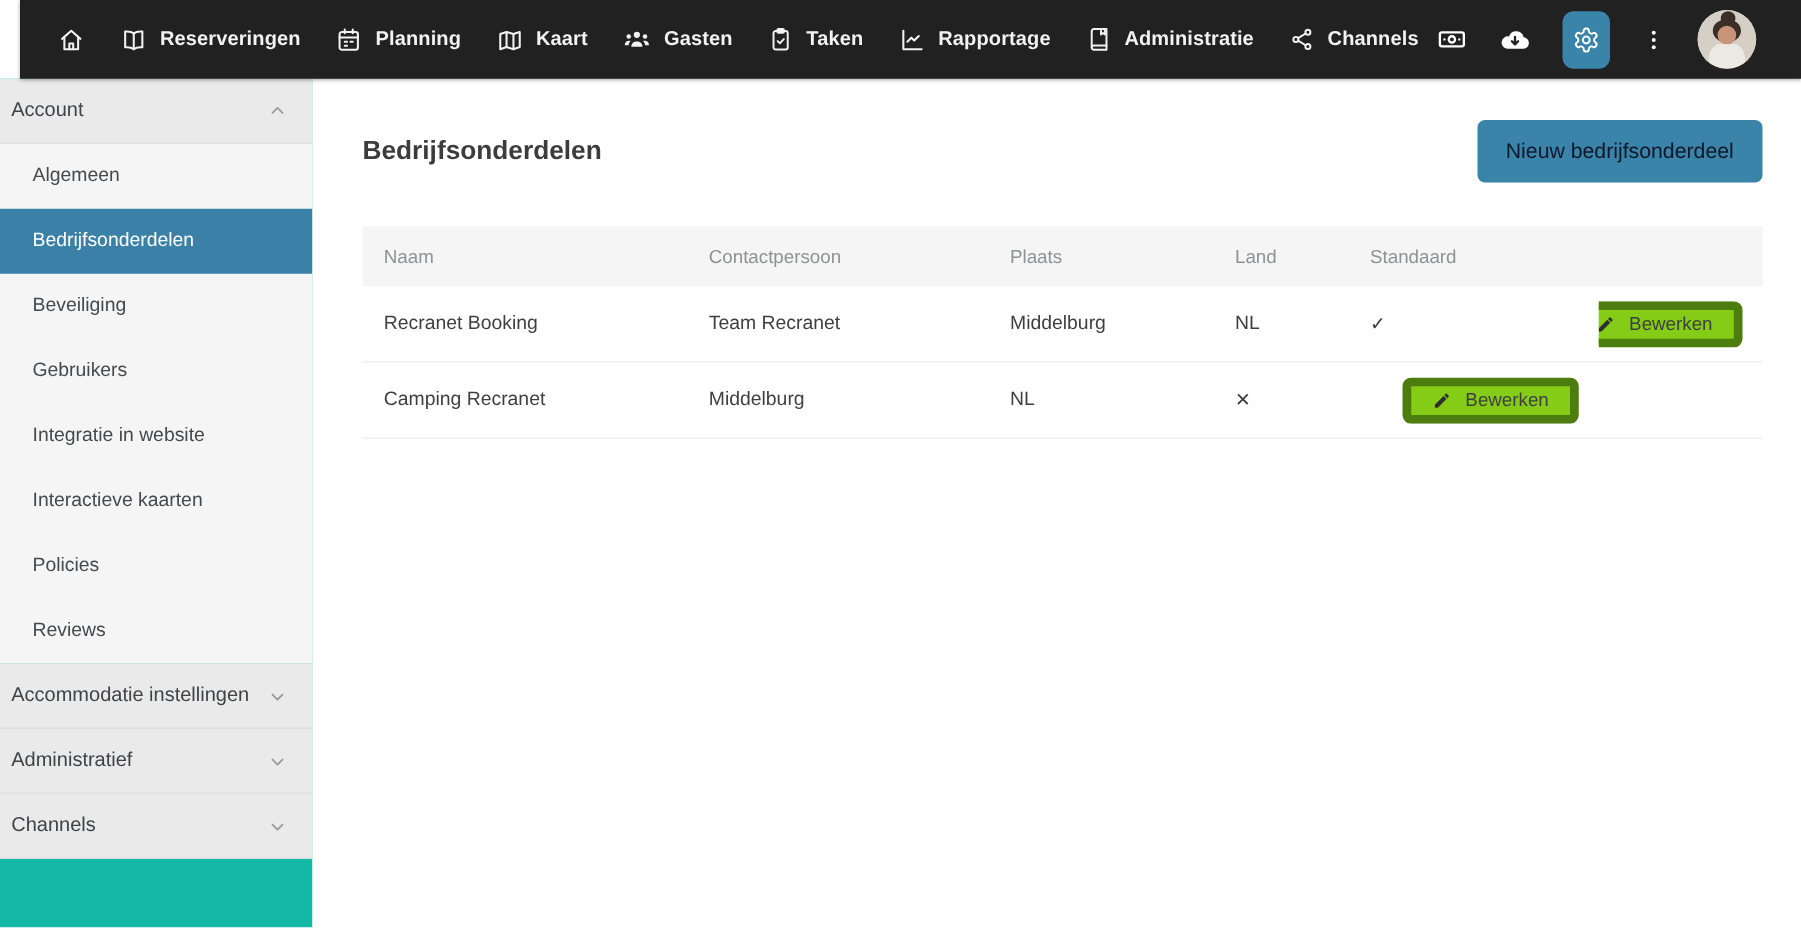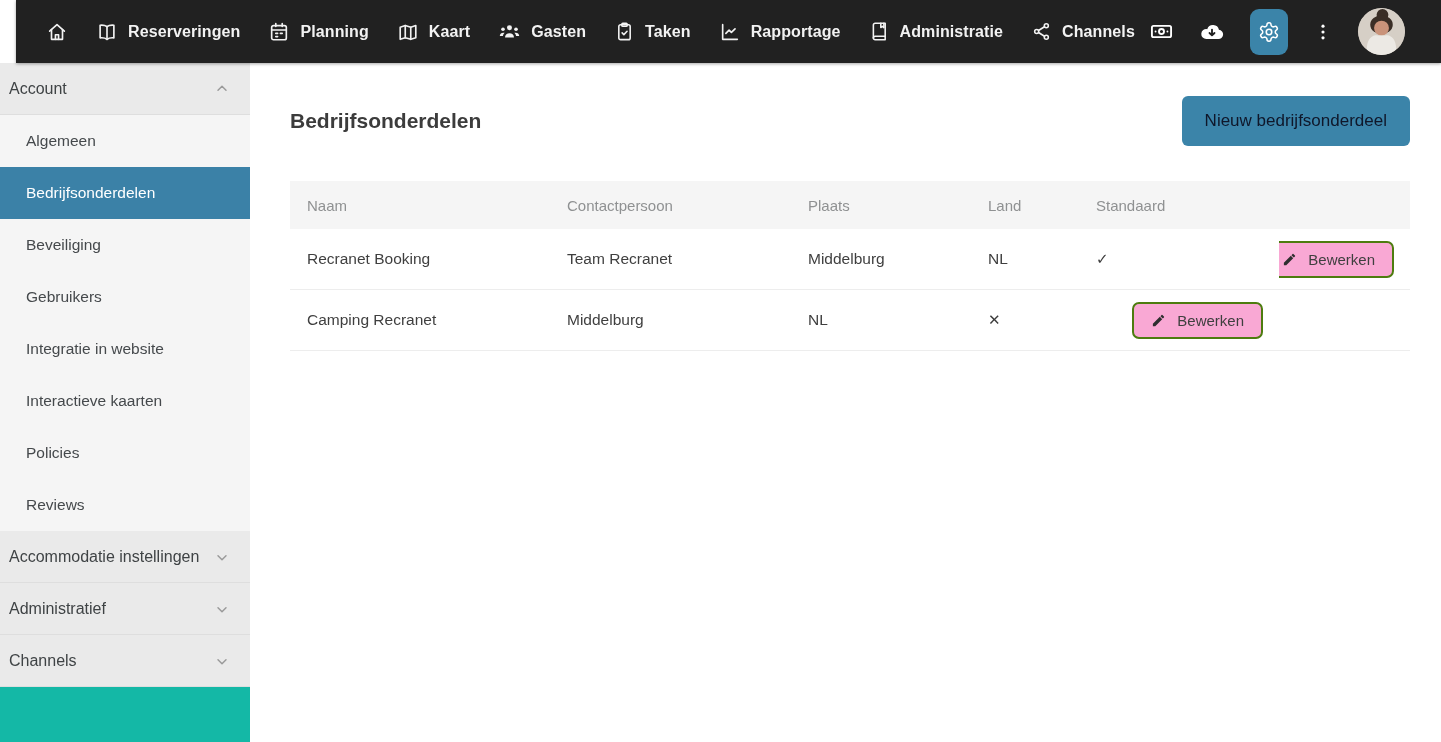--- a/index.html
+++ b/index.html
@@ -44,22 +44,22 @@
                  font-family:inherit; }
 
   .table { margin-top:35px; }
   .thead, .trow { display:grid; grid-template-columns:260px 241px 180px 108px 200px 1fr;
                   align-items:center; }
   .thead { height:48px; background:#f5f5f5; color:#8f9192; font-size:15px; }
   .trow { height:61px; border-bottom:1px solid #ededed; font-size:15.5px; color:#3f3f3f; }
   .cell { padding-left:17px; white-space:nowrap; overflow:hidden; }
   .cell-actions { display:flex; justify-content:flex-end; padding-right:16px; }
   .mark { font-size:15px; color:#3d3d3d; }
-  .btn-edit { display:flex; align-items:center; gap:11px; background:#f9a8d4;
-              border:2px solid #4d7c0f; border-radius:7px; height:37px; padding:0 17px;
+  .btn-edit { display:flex; align-items:center; gap:11px; background:#84cc16;
+              border:7px solid #4d7c0f; border-radius:7px; height:37px; padding:0 17px;
               font-size:15px; color:#3f3f3f; cursor:pointer; font-family:inherit; }
 </style>
 </head>
 <body>
 
 <div class="app">
 
   <header class="topbar">
     <nav class="nav-left">
       <a class="nav-item">

